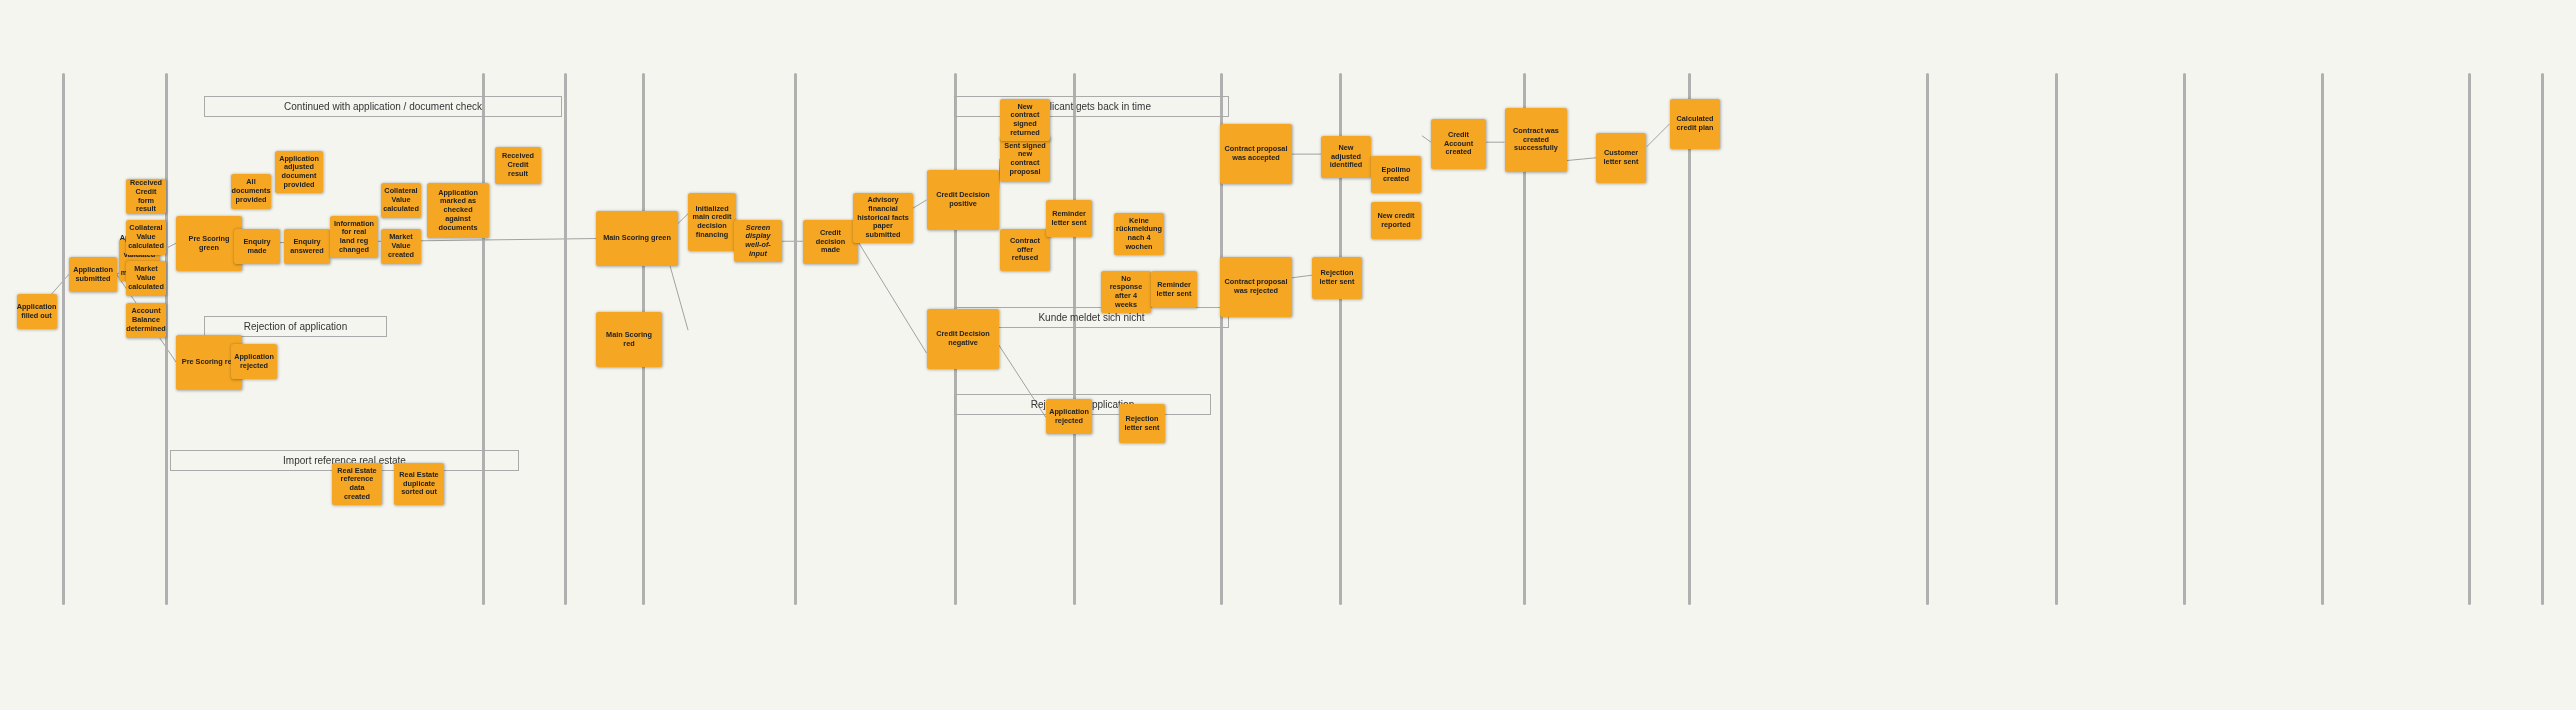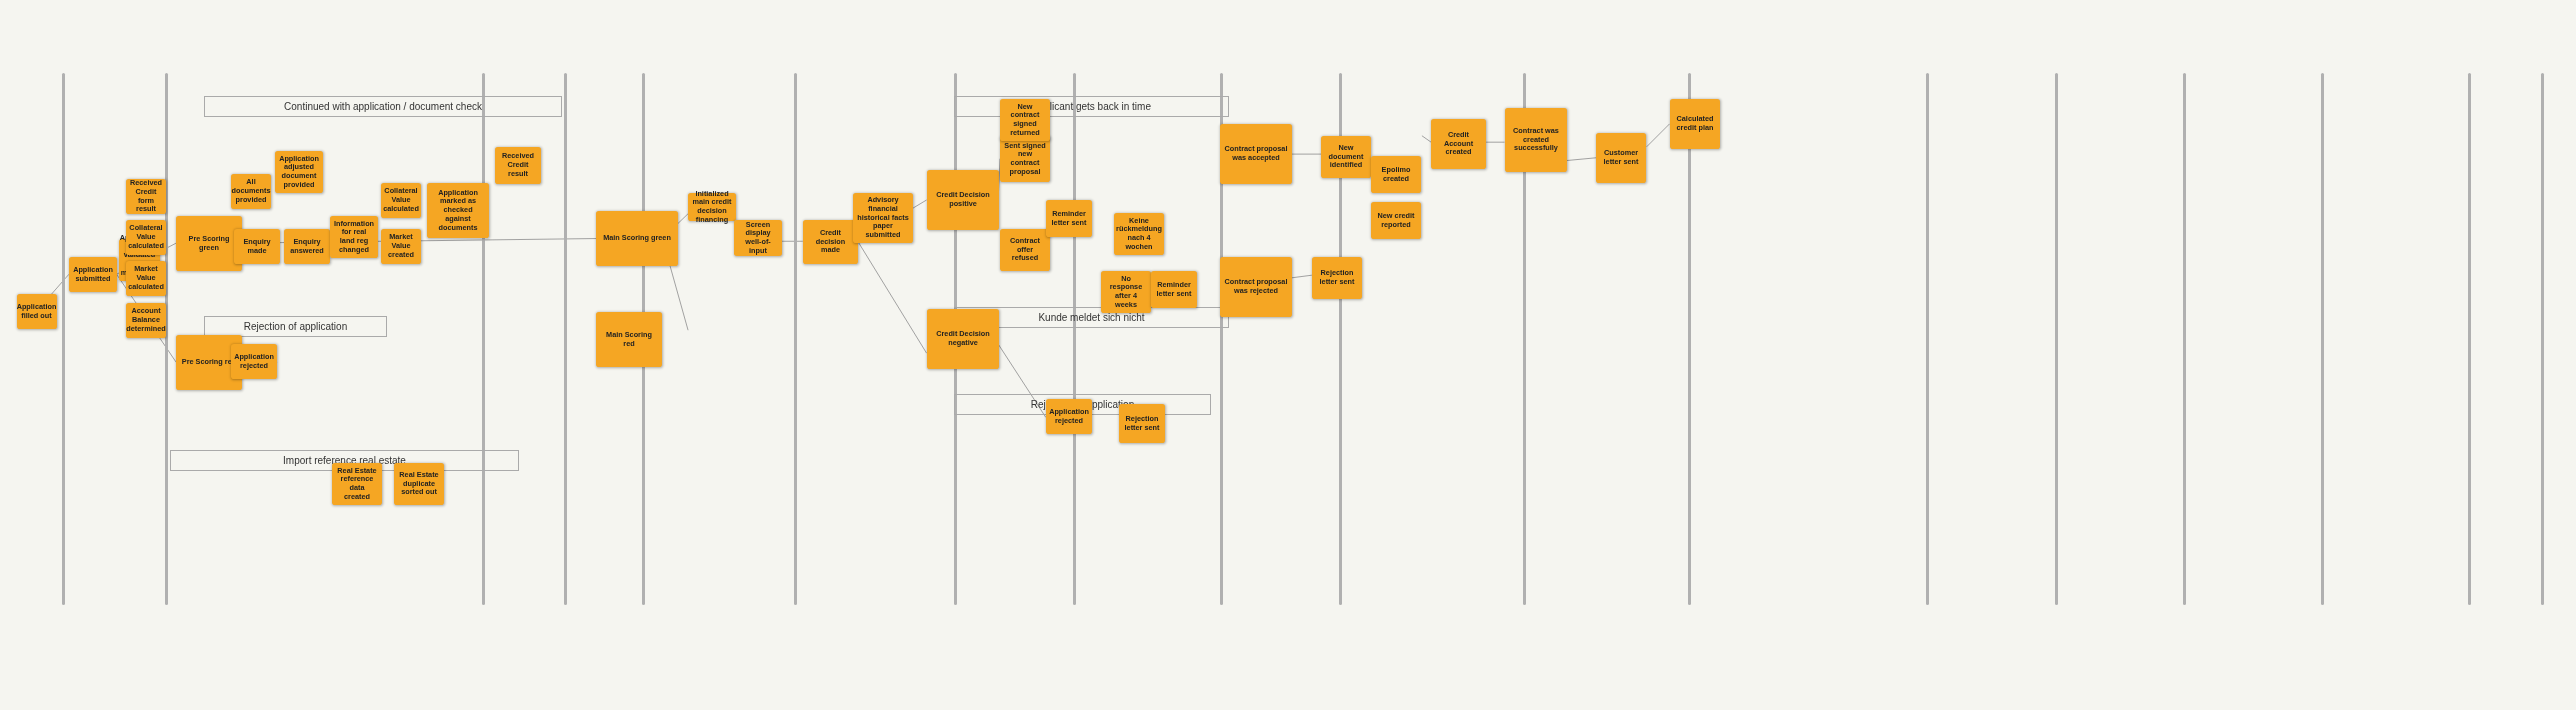--- a/index.html
+++ b/index.html
@@ -109,39 +109,39 @@
     <div class="sticky" style="left: 284px; top: 229px; width: 46px; height: 35px; display: flex; align-items: center; justify-content: center;">Enquiry answered</div>
     <div class="sticky" style="left: 330px; top: 216px; width: 48px; height: 42px; display: flex; align-items: center; justify-content: center;">Information for real land reg changed</div>
     <div class="sticky" style="left: 381px; top: 183px; width: 40px; height: 35px; display: flex; align-items: center; justify-content: center;">Collateral Value calculated</div>
     <div class="sticky" style="left: 381px; top: 229px; width: 40px; height: 35px; display: flex; align-items: center; justify-content: center;">Market Value created</div>
     <div class="sticky" style="left: 427px; top: 183px; width: 62px; height: 55px; display: flex; align-items: center; justify-content: center;">Application marked as checked against documents</div>
     <div class="sticky" style="left: 495px; top: 147px; width: 46px; height: 37px; display: flex; align-items: center; justify-content: center;">Received Credit result</div>
     <div class="sticky" style="left: 332px; top: 463px; width: 50px; height: 42px; display: flex; align-items: center; justify-content: center;">Real Estate reference data created</div>
     <div class="sticky" style="left: 394px; top: 463px; width: 50px; height: 42px; display: flex; align-items: center; justify-content: center;">Real Estate duplicate sorted out</div>
     <div class="sticky" style="left: 596px; top: 211px; width: 82px; height: 55px; display: flex; align-items: center; justify-content: center;">Main Scoring green</div>
     <div class="sticky" style="left: 596px; top: 312px; width: 66px; height: 55px; display: flex; align-items: center; justify-content: center;">Main Scoring red</div>
-    <div class="sticky" style="left: 688px; top: 193px; width: 48px; height: 28px; display: flex; align-items: center; justify-content: center;">Initialized main credit decision financing</div>
-    <div class="sticky" style="left: 734px; top: 220px; width: 48px; height: 36px; display: flex; align-items: center; justify-content: center;">Screen display well-of-input</div>
+    <div class="sticky" style="left: 688px; top: 193px; width: 48px; height: 58px; display: flex; align-items: center; justify-content: center;">Initialized main credit decision financing</div>
+    <div class="sticky" style="left: 734px; top: 220px; width: 48px; height: 42px; display: flex; align-items: center; justify-content: center; font-style: italic;">Screen display well-of-input</div>
     <div class="sticky" style="left: 803px; top: 220px; width: 55px; height: 44px; display: flex; align-items: center; justify-content: center;">Credit decision made</div>
     <div class="sticky" style="left: 853px; top: 193px; width: 60px; height: 50px; display: flex; align-items: center; justify-content: center;">Advisory financial historical facts paper submitted</div>
     <div class="sticky" style="left: 927px; top: 170px; width: 72px; height: 60px; display: flex; align-items: center; justify-content: center;">Credit Decision positive</div>
     <div class="sticky" style="left: 927px; top: 309px; width: 72px; height: 60px; display: flex; align-items: center; justify-content: center;">Credit Decision negative</div>
     <div class="sticky" style="left: 1000px; top: 136px; width: 50px; height: 46px; display: flex; align-items: center; justify-content: center;">Sent signed new contract proposal</div>
     <div class="sticky" style="left: 1000px; top: 99px; width: 50px; height: 42px; display: flex; align-items: center; justify-content: center;">New contract signed returned</div>
     <div class="sticky" style="left: 1000px; top: 229px; width: 50px; height: 42px; display: flex; align-items: center; justify-content: center;">Contract offer refused</div>
     <div class="sticky" style="left: 1046px; top: 200px; width: 46px; height: 37px; display: flex; align-items: center; justify-content: center;">Reminder letter sent</div>
     <div class="sticky" style="left: 1114px; top: 213px; width: 50px; height: 42px; display: flex; align-items: center; justify-content: center;">Keine rückmeldung nach 4 wochen</div>
     <div class="sticky" style="left: 1101px; top: 271px; width: 50px; height: 42px; display: flex; align-items: center; justify-content: center;">No response after 4 weeks</div>
     <div class="sticky" style="left: 1151px; top: 271px; width: 46px; height: 37px; display: flex; align-items: center; justify-content: center;">Reminder letter sent</div>
     <div class="sticky" style="left: 1046px; top: 399px; width: 46px; height: 35px; display: flex; align-items: center; justify-content: center;">Application rejected</div>
     <div class="sticky" style="left: 1119px; top: 404px; width: 46px; height: 39px; display: flex; align-items: center; justify-content: center;">Rejection letter sent</div>
     <div class="sticky" style="left: 1220px; top: 124px; width: 72px; height: 60px; display: flex; align-items: center; justify-content: center;">Contract proposal was accepted</div>
     <div class="sticky" style="left: 1220px; top: 257px; width: 72px; height: 60px; display: flex; align-items: center; justify-content: center;">Contract proposal was rejected</div>
     <div class="sticky" style="left: 1312px; top: 257px; width: 50px; height: 42px; display: flex; align-items: center; justify-content: center;">Rejection letter sent</div>
-    <div class="sticky" style="left: 1321px; top: 136px; width: 50px; height: 42px; display: flex; align-items: center; justify-content: center;">New document identified</div>
+    <div class="sticky" style="left: 1321px; top: 136px; width: 50px; height: 42px; display: flex; align-items: center; justify-content: center;">New adjusted identified</div>
     <div class="sticky" style="left: 1371px; top: 156px; width: 50px; height: 37px; display: flex; align-items: center; justify-content: center;">Epolimo created</div>
     <div class="sticky" style="left: 1371px; top: 202px; width: 50px; height: 37px; display: flex; align-items: center; justify-content: center;">New credit reported</div>
     <div class="sticky" style="left: 1431px; top: 119px; width: 55px; height: 50px; display: flex; align-items: center; justify-content: center;">Credit Account created</div>
     <div class="sticky" style="left: 1505px; top: 108px; width: 62px; height: 64px; display: flex; align-items: center; justify-content: center;">Contract was created successfully</div>
     <div class="sticky" style="left: 1596px; top: 133px; width: 50px; height: 50px; display: flex; align-items: center; justify-content: center;">Customer letter sent</div>
     <div class="sticky" style="left: 1670px; top: 99px; width: 50px; height: 50px; display: flex; align-items: center; justify-content: center;">Calculated credit plan</div>
   </div>
 
 
 </body></html>

